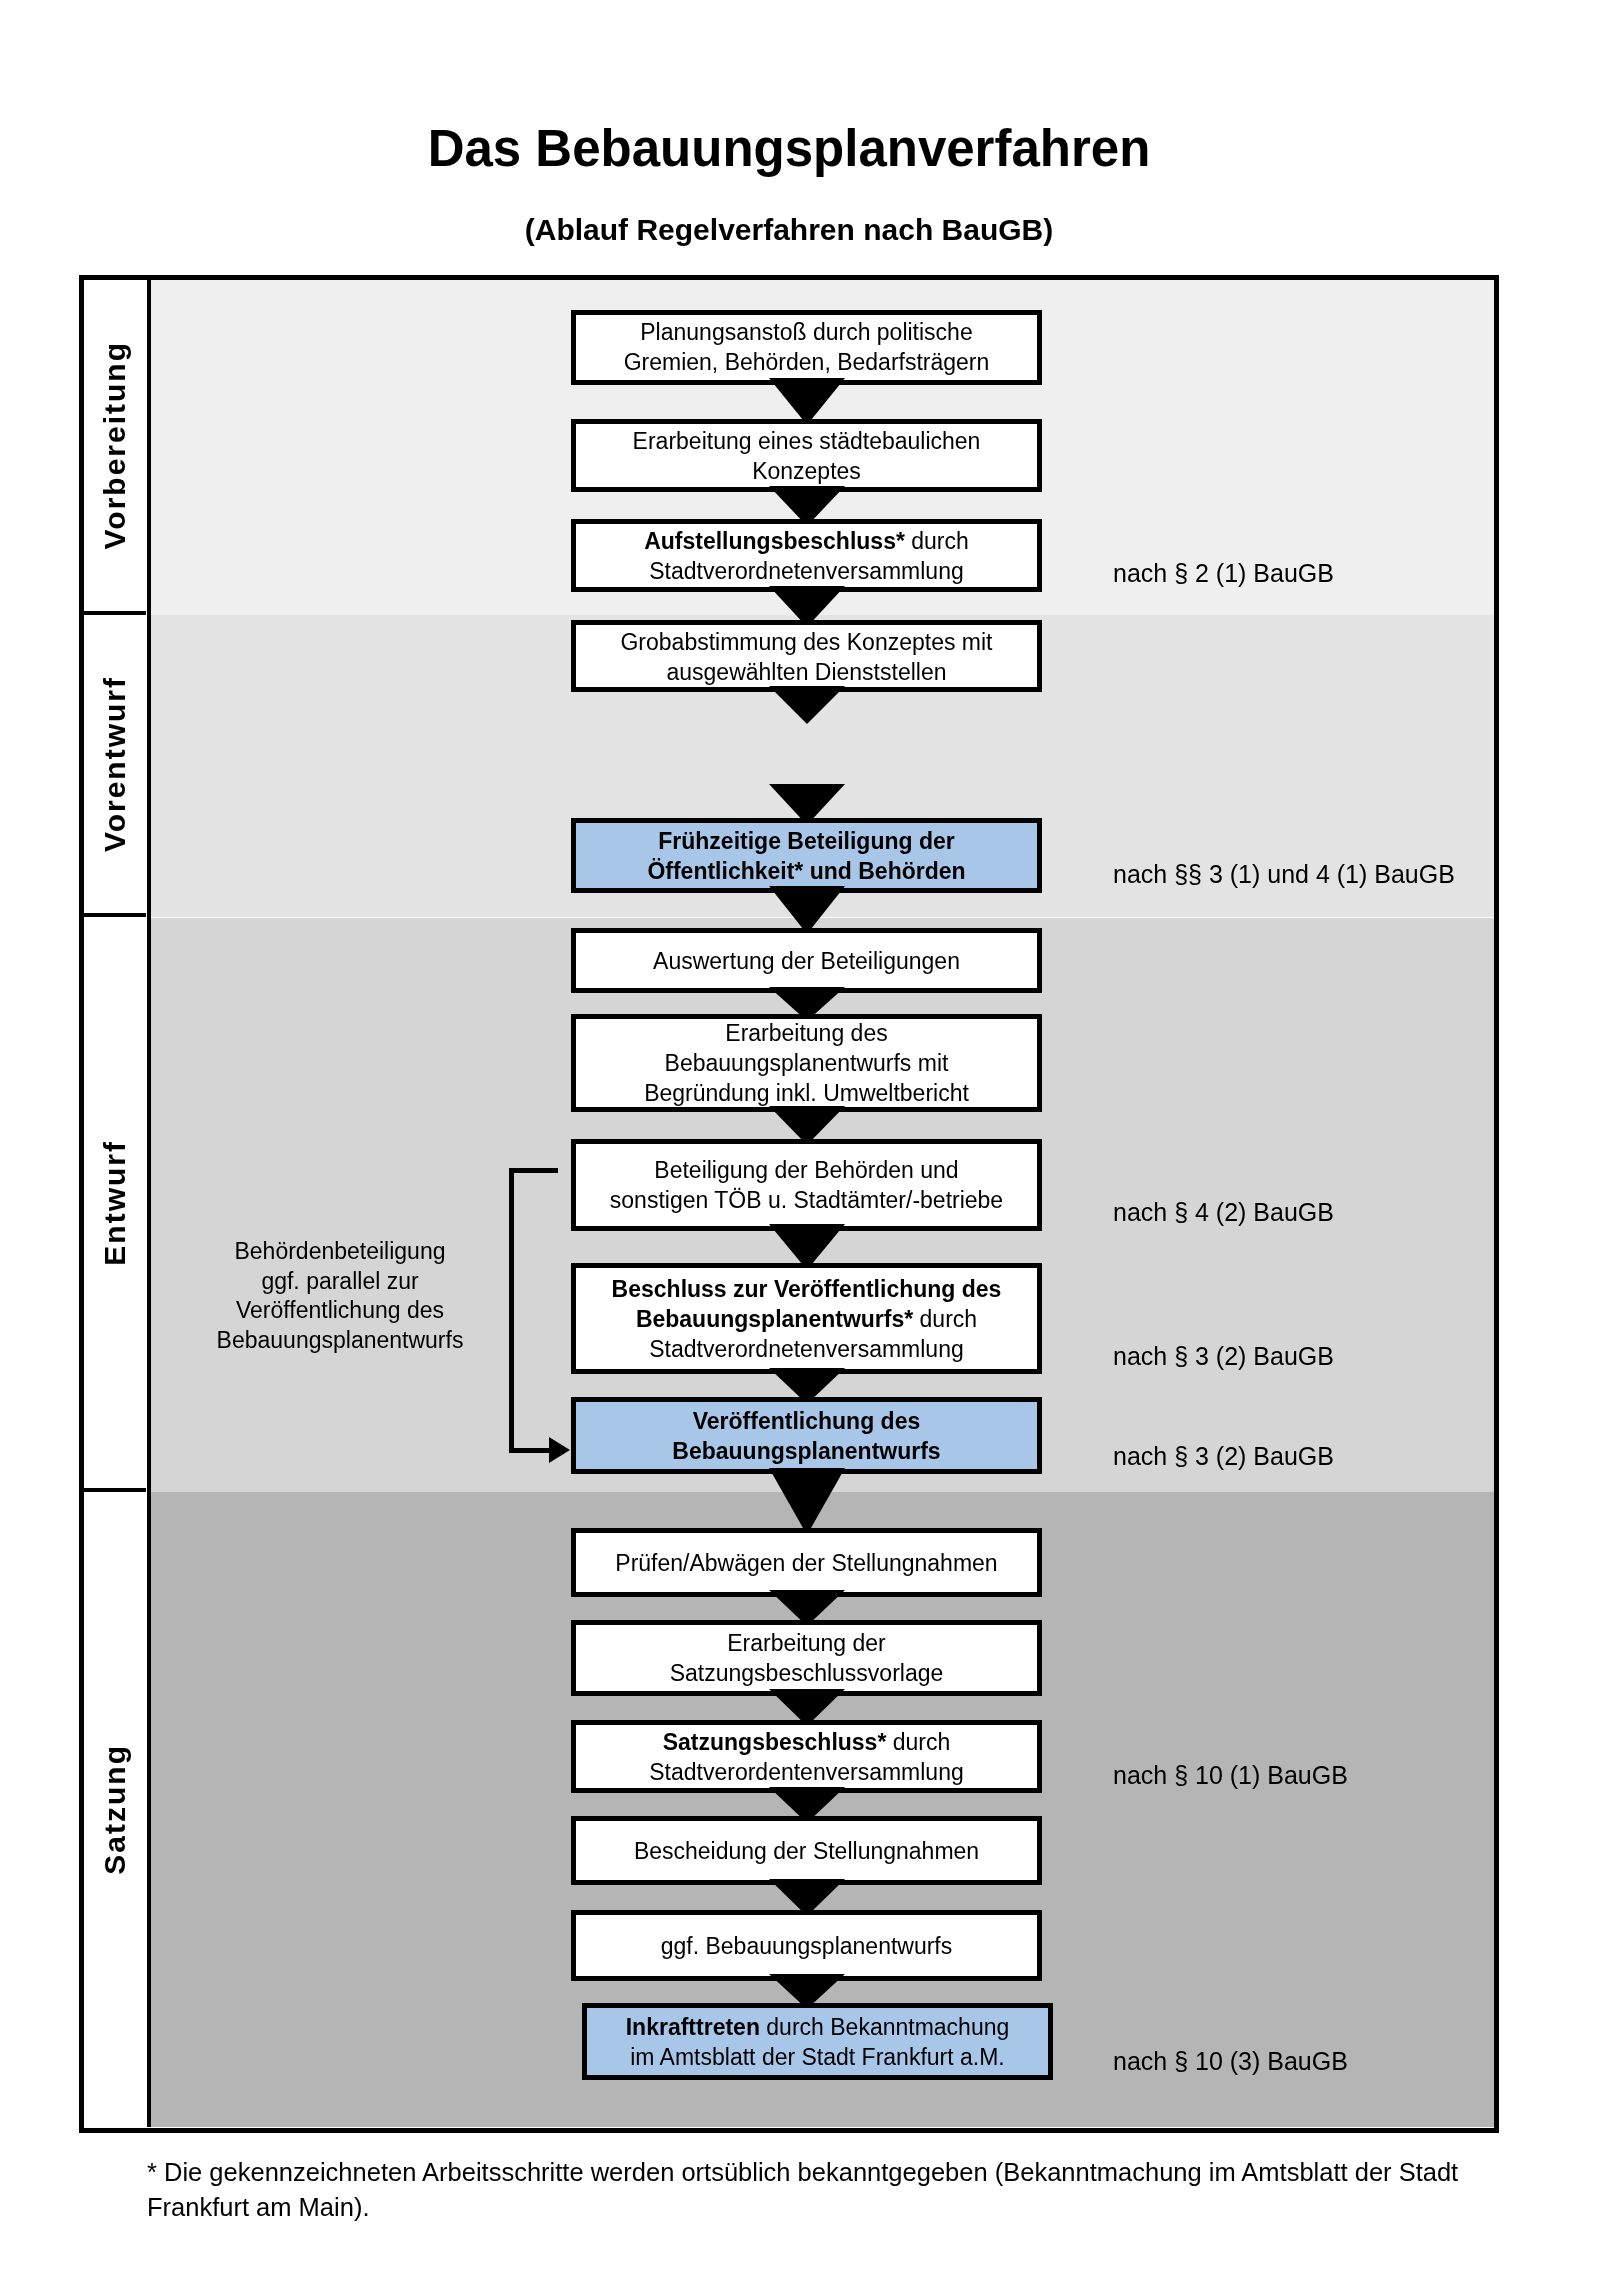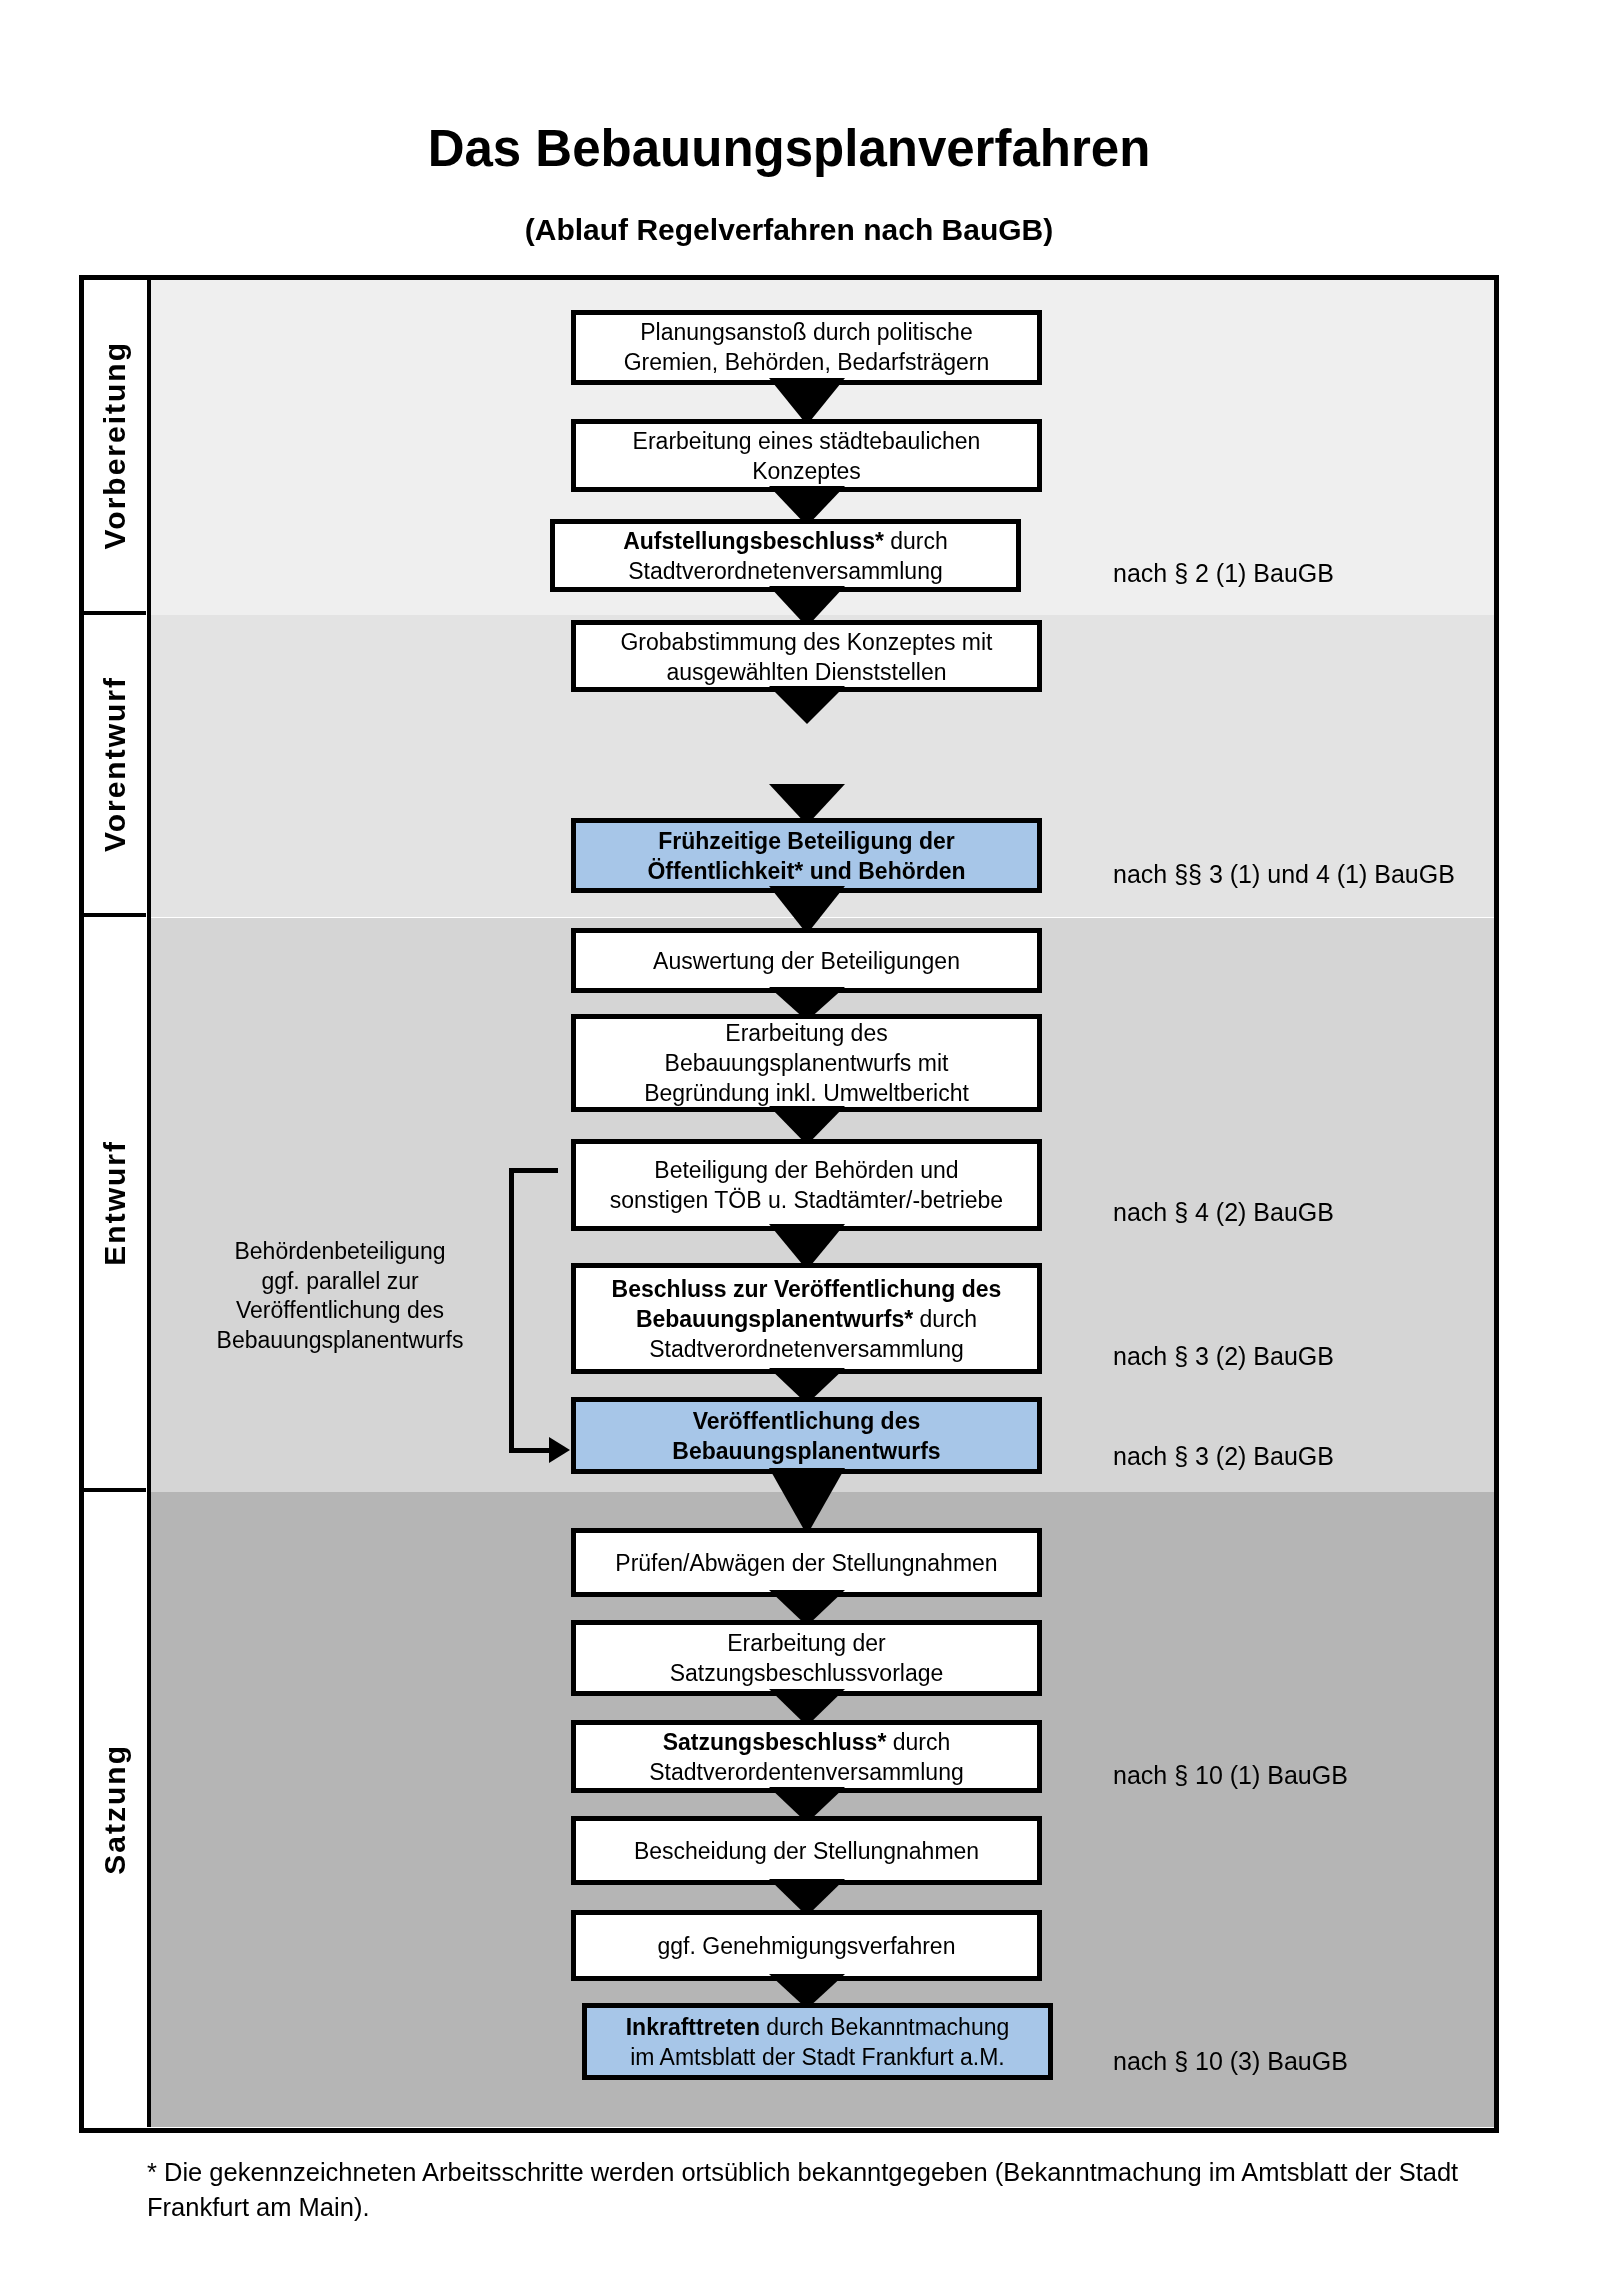--- a/index.html
+++ b/index.html
@@ -119,21 +119,21 @@
     <div class="step" style="left: 487px; width: 471px; top: 29.5px; height: 75px; background: rgb(255, 255, 255);">
           <div><span>Planungsanstoß durch politische</span></div>
           <div><span>Gremien, Behörden, Bedarfsträgern</span></div>
         </div>
         <div class="flow-arrow" style="left: 685px; top: 98px; border-top-width: 47px;"></div>
         <div class="step" style="left: 487px; width: 471px; top: 139px; height: 73px; background: rgb(255, 255, 255);">
           <div><span>Erarbeitung eines städtebaulichen</span></div>
           <div><span>Konzeptes</span></div>
         </div>
         <div class="flow-arrow" style="left: 685px; top: 206px; border-top-width: 40px;"></div>
-        <div class="step" style="left: 466px; width: 471px; top: 239px; height: 73px; background: rgb(255, 255, 255);">
+        <div class="step" style="left: 487px; width: 471px; top: 239px; height: 73px; background: rgb(255, 255, 255);">
           <div><span class="bold">Aufstellungsbeschluss*</span><span> durch</span></div>
           <div><span>Stadtverordnetenversammlung</span></div>
         </div>
         <div class="flow-arrow" style="left: 685px; top: 306px; border-top-width: 41px;"></div>
         <div class="step" style="left: 487px; width: 471px; top: 340px; height: 72px; background: rgb(255, 255, 255); justify-content: flex-end;">
           <div><span>Grobabstimmung des Konzeptes mit</span></div>
           <div><span>ausgewählten Dienststellen</span></div>
         </div>
         <div class="flow-arrow" style="left: 685px; top: 406px; border-top-width: 38px;"></div>
         <div class="flow-arrow" style="left: 685px; top: 504px; border-top-width: 41px;"></div>
@@ -180,21 +180,21 @@
         <div class="step" style="left: 487px; width: 471px; top: 1440px; height: 73px; background: rgb(255, 255, 255);">
           <div><span class="bold">Satzungsbeschluss*</span><span> durch</span></div>
           <div><span>Stadtverordentenversammlung</span></div>
         </div>
         <div class="flow-arrow" style="left: 685px; top: 1507px; border-top-width: 36px;"></div>
         <div class="step" style="left: 487px; width: 471px; top: 1536px; height: 69px; background: rgb(255, 255, 255);">
           <div><span>Bescheidung der Stellungnahmen</span></div>
         </div>
         <div class="flow-arrow" style="left: 685px; top: 1599px; border-top-width: 37px;"></div>
         <div class="step" style="left: 487px; width: 471px; top: 1630px; height: 71px; background: rgb(255, 255, 255);">
-          <div><span>ggf. Genehmigungsverfahren</span></div>
+          <div><span>ggf. Bebauungsplanentwurfs</span></div>
         </div>
         <div class="flow-arrow" style="left: 685px; top: 1694px; border-top-width: 35px;"></div>
         <div class="step" style="left: 487px; width: 471px; top: 1723px; height: 77px; background: rgb(167, 198, 232); margin-left: 11px;">
           <div><span class="bold">Inkrafttreten</span><span> durch Bekanntmachung</span></div>
           <div><span>im Amtsblatt der Stadt Frankfurt a.M.</span></div>
         </div>
         <div class="ref" style="left: 1029px; top: 279px;">nach § 2 (1) BauGB</div>
         <div class="ref" style="left: 1029px; top: 580px;">nach §§ 3 (1) und 4 (1) BauGB</div>
         <div class="ref" style="left: 1029px; top: 918px;">nach § 4 (2) BauGB</div>
         <div class="ref" style="left: 1029px; top: 1062px;">nach § 3 (2) BauGB</div>

